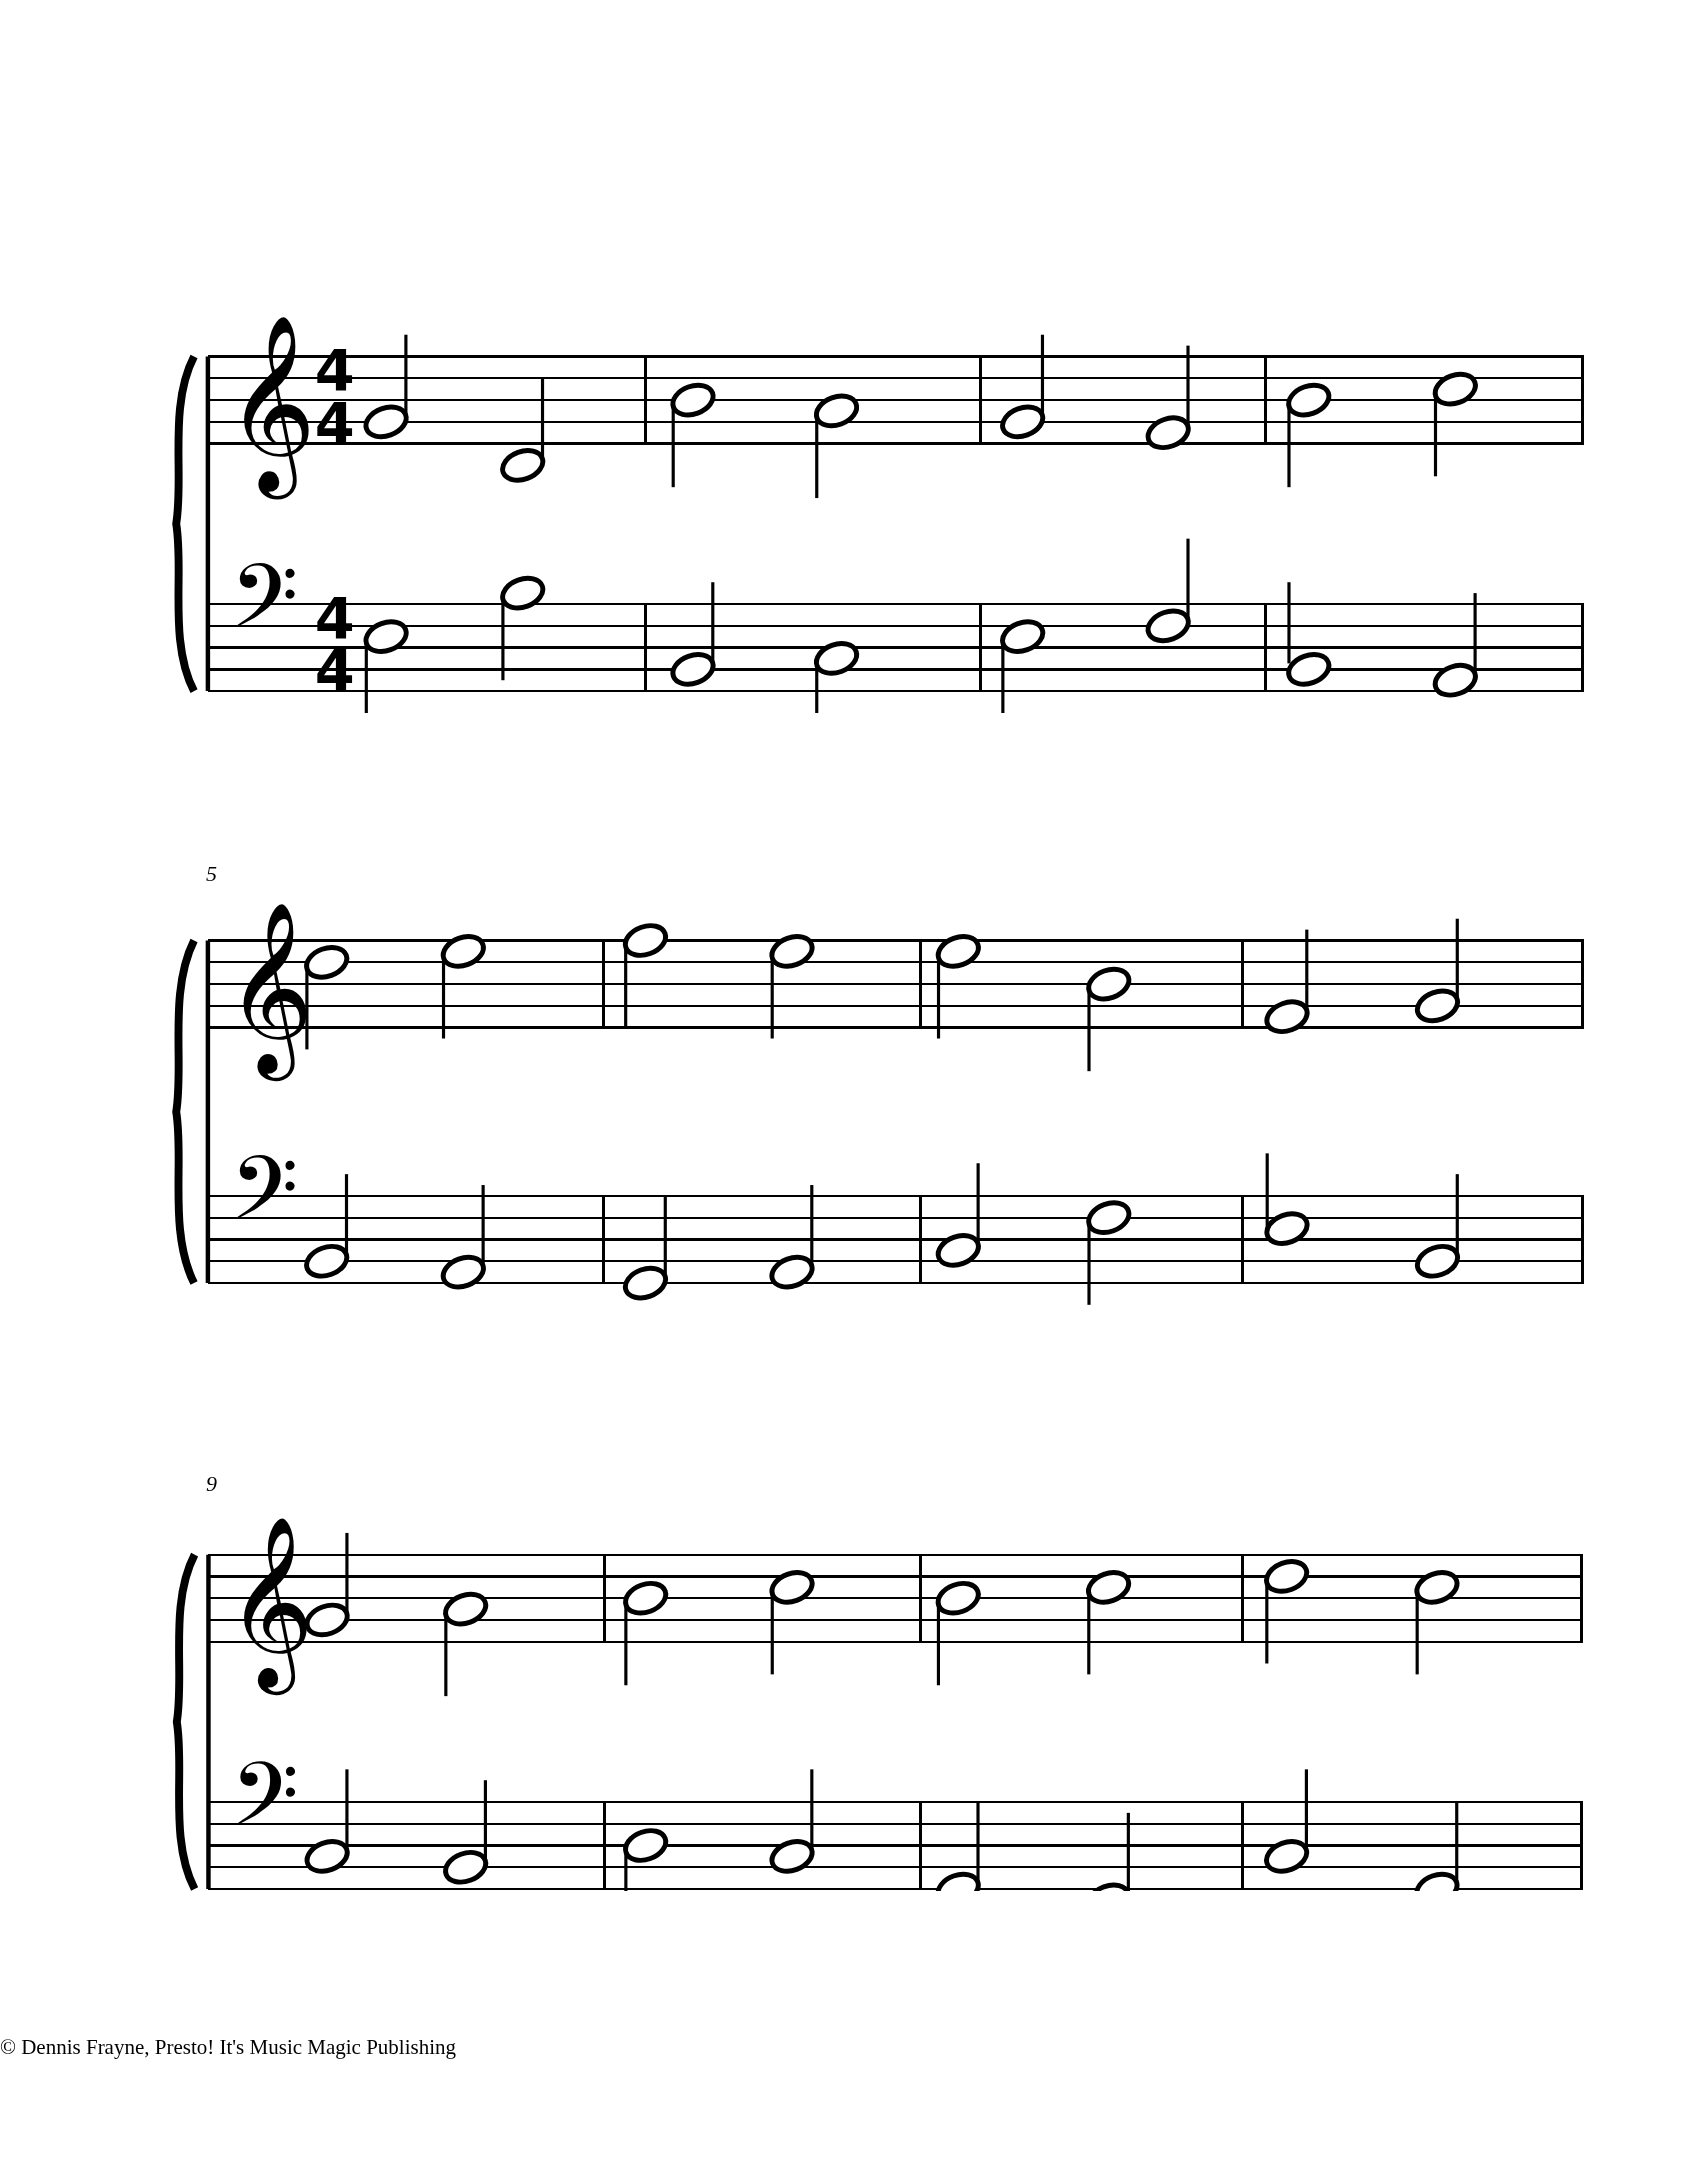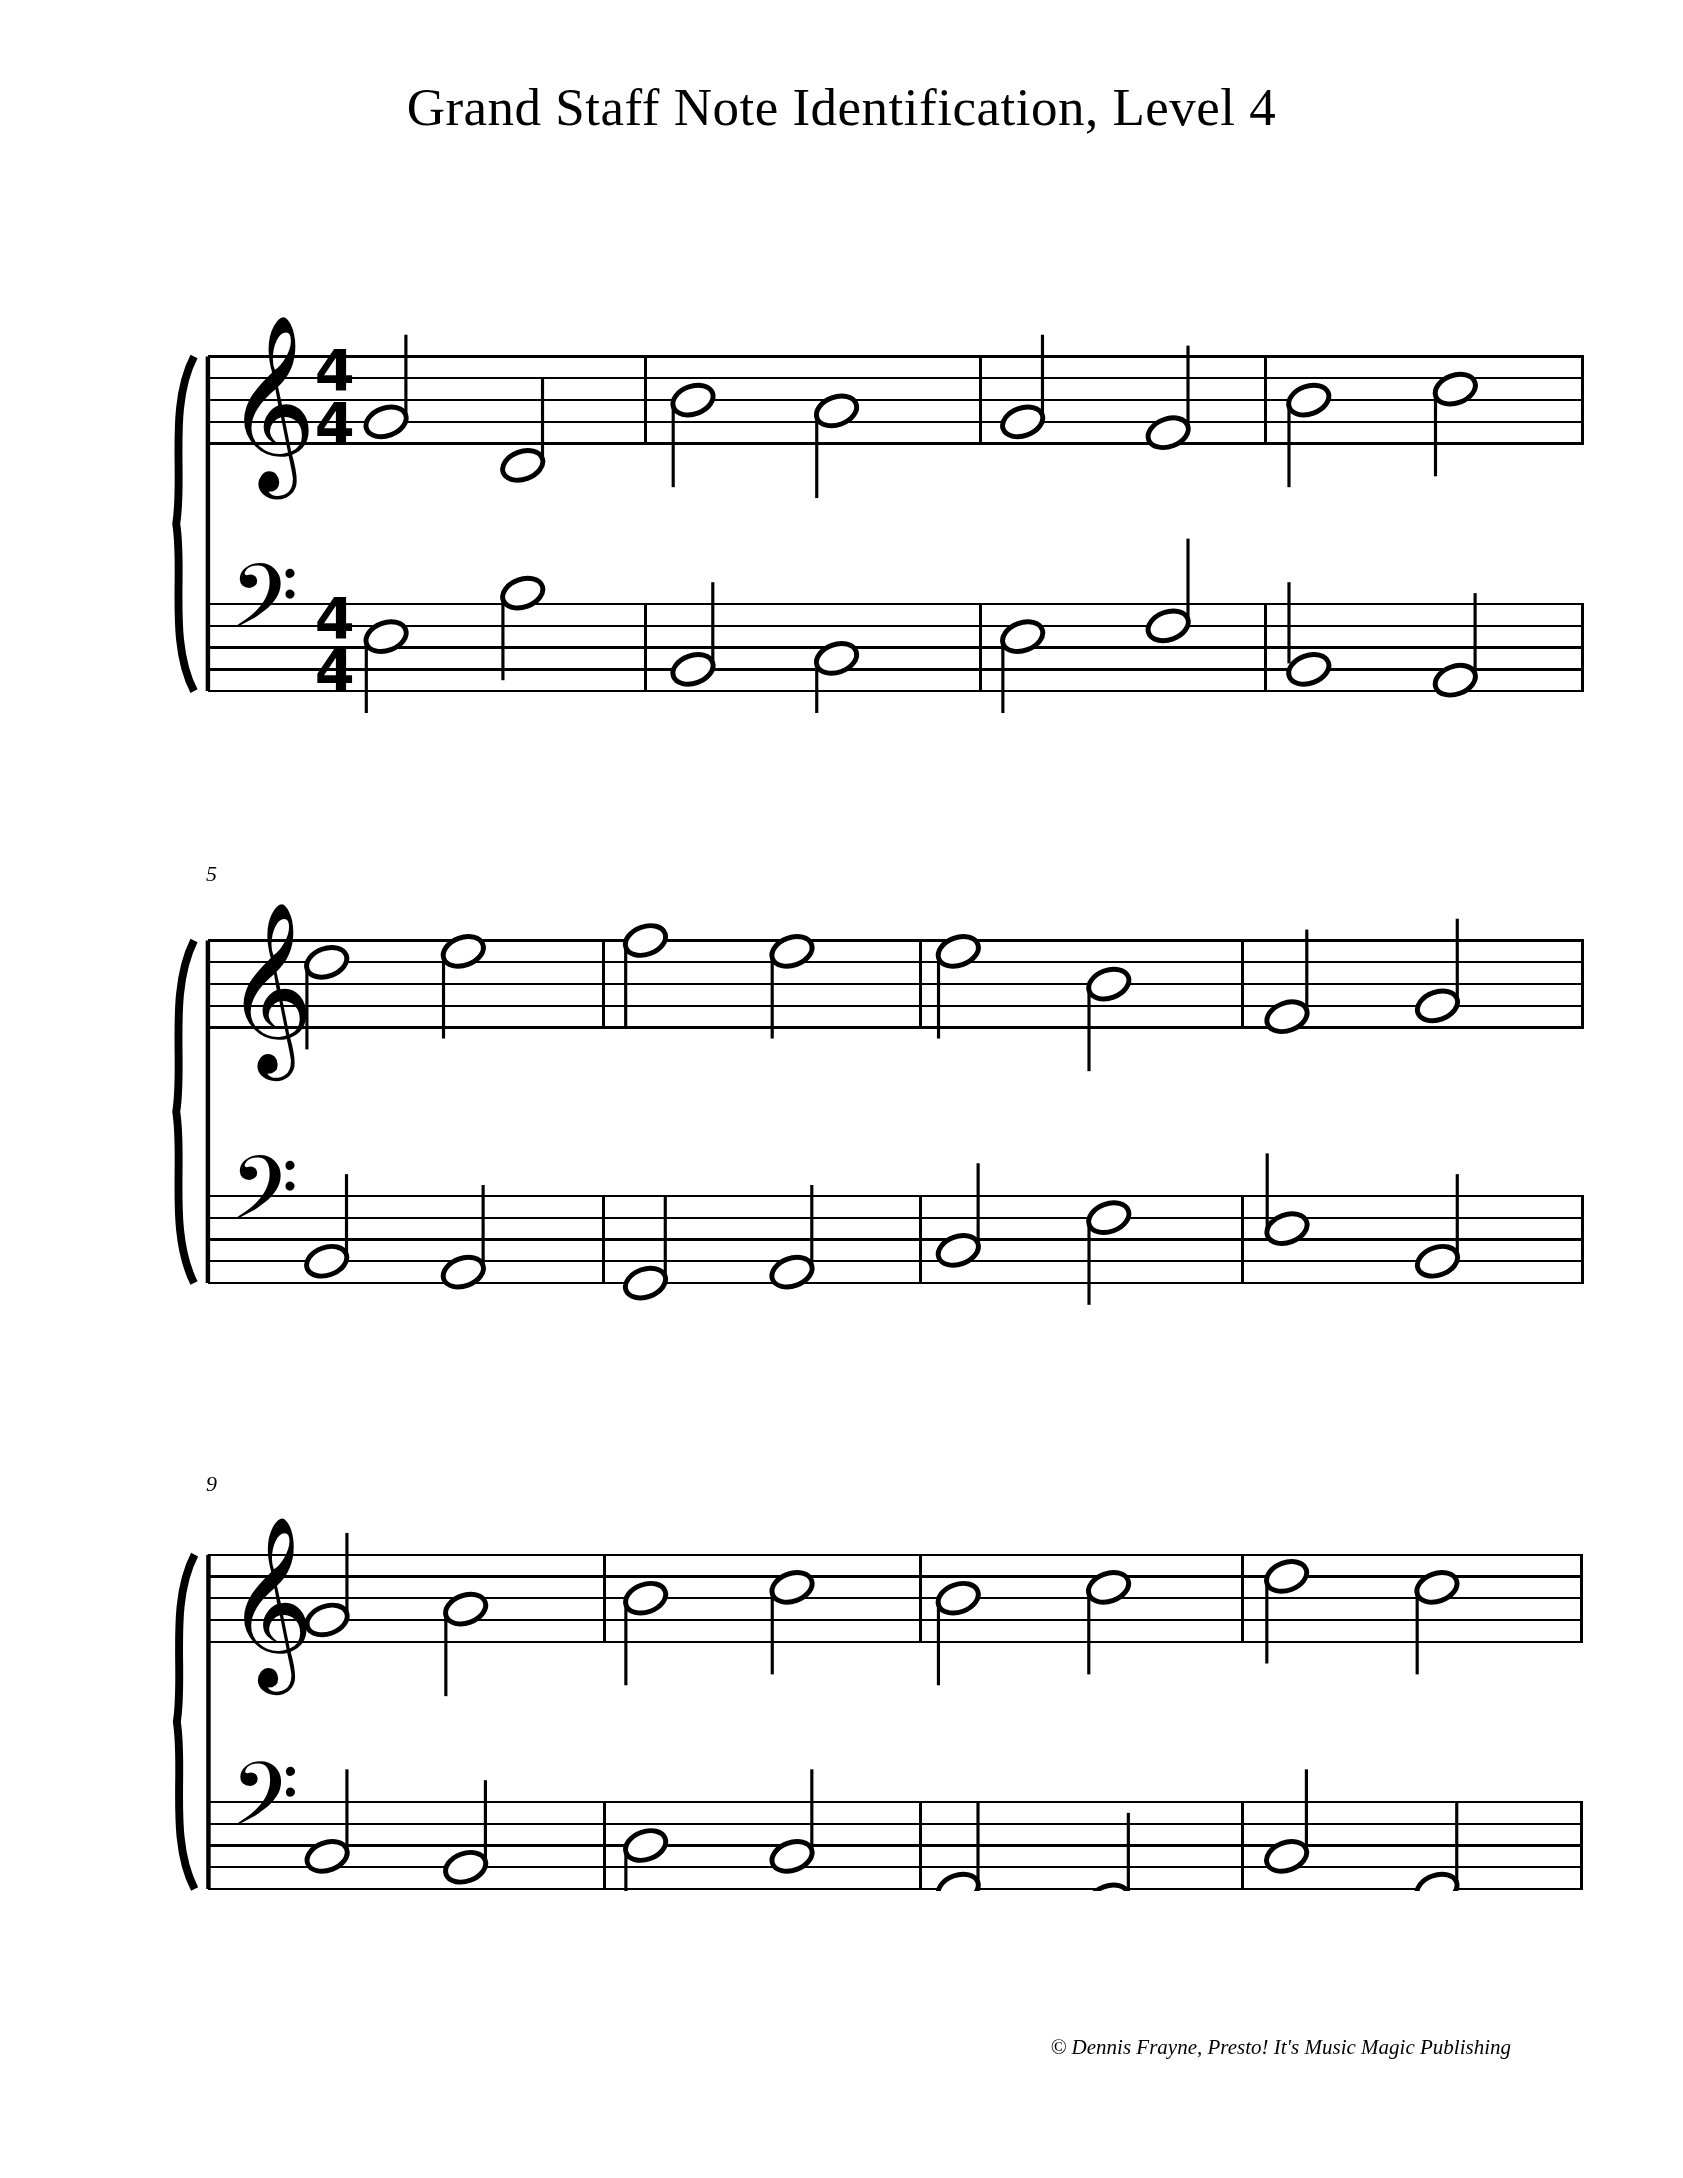--- a/index.html
+++ b/index.html
@@ -42,24 +42,23 @@
     text-align: center;
     font-size: 28px;
     font-family: "Liberation Serif", serif;
   }
 
   .footer {
     position: absolute;
     top: 2035px;
     left: 0;
     width: 1511px;
-    text-align: right;
+    text-align: left;
     font-size: 21px;
     font-family: "Liberation Serif", serif;
-    font-style: italic;
   }
 
   .system {
     position: absolute;
     left: 0;
     width: 1683px;
   }
 
   .system-number {
     position: absolute;
@@ -68,21 +67,20 @@
     font-family: "Liberation Serif", serif;
   }
 
   svg { display: block; }
 </style>
 </head>
 <body>
 
 <div class="page">
 
-  <div class="title">Grand Staff Note Identification, Level 4</div>
 
   <div class="system" style="top:297px;height:416px;">
     <svg width="1683" height="416" viewBox="0 0 1700 420">
       <g stroke="#000" stroke-width="2.4" shape-rendering="crispEdges">
 
         <line x1="210" y1="60" x2="1600" y2="60"></line>
         <line x1="210" y1="82" x2="1600" y2="82"></line>
         <line x1="210" y1="104" x2="1600" y2="104"></line>
         <line x1="210" y1="126" x2="1600" y2="126"></line>
         <line x1="210" y1="148" x2="1600" y2="148"></line>

